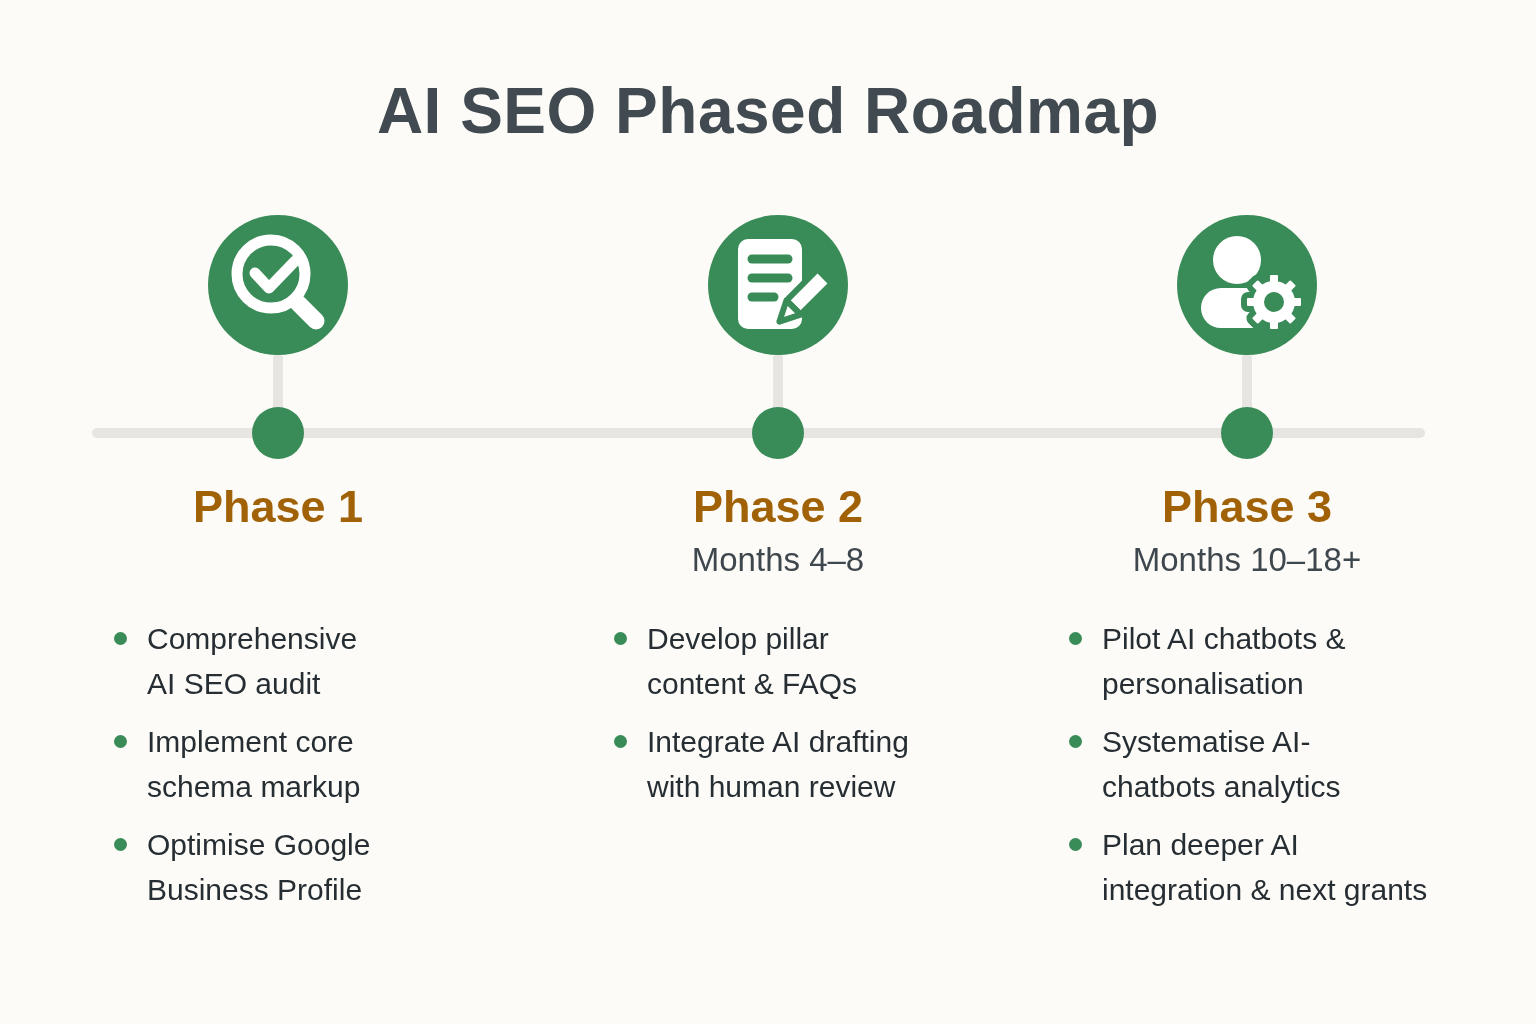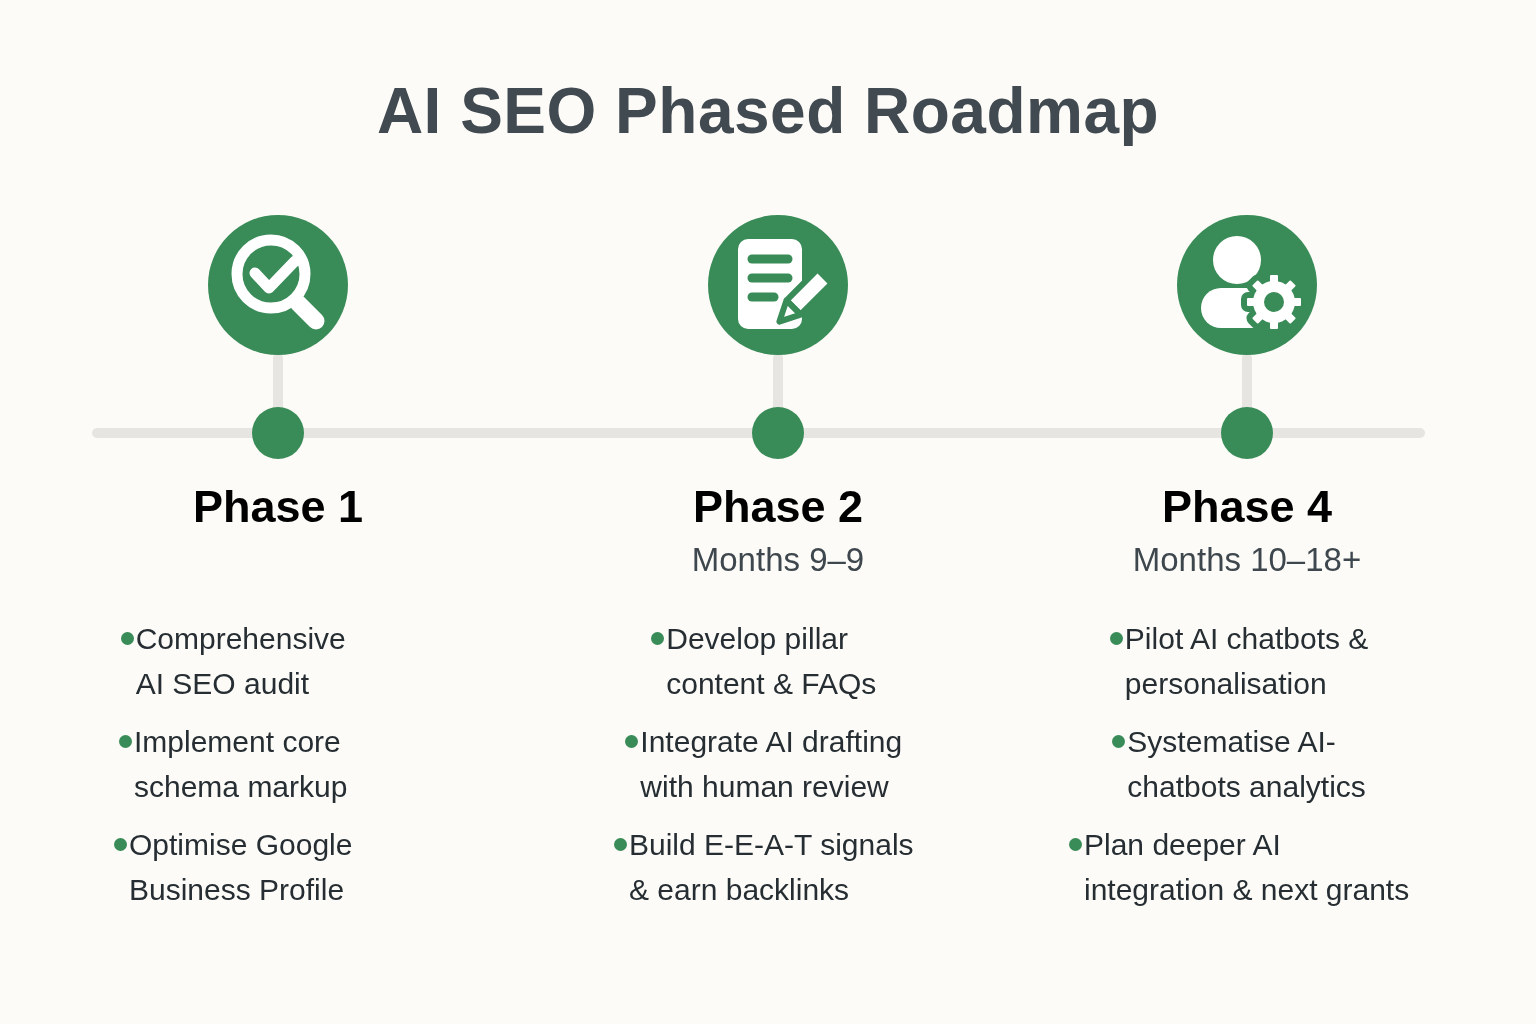--- a/index.html
+++ b/index.html
@@ -40,36 +40,35 @@
     position:absolute;top:138px;left:50%;transform:translateX(-50%);
     width:10px;height:80px;background:#e7e5e1;border-radius:5px;
   }
   .node{
     position:absolute;top:192px;left:50%;transform:translateX(-50%);
     width:52px;height:52px;border-radius:50%;background:#398c58;
   }
 
   .phase-head{position:absolute;top:266px;left:0;width:100%;text-align:center;}
   .phase-name{
-    font-size:45px;font-weight:700;color:#000000;line-height:1.15;
+    font-size:45px;font-weight:700;color:#a16207;line-height:1.15;
   }
   .phase-months{
     margin-top:7px;
     font-size:33px;font-weight:400;color:#3e474d;line-height:1.2;
   }
 
   .bullets{
     position:absolute;top:401px;left:96px;
     list-style:none;margin:0;padding:0;
   }
   .col-3 .bullets{left:82px;}
   .bullets li{
-    display:flex;align-items:flex-start;gap:2px;
+    display:flex;align-items:flex-start;gap:20px;
     margin:0 0 13px 0;
-    justify-content:center;
   }
   .bullet-dot{
     flex:0 0 auto;
     width:13px;height:13px;border-radius:50%;
     background:#398c58;
     margin-top:16px;
   }
   .bullet-text{
     font-size:30px;line-height:45px;color:#262e33;
     white-space:pre-line;
@@ -126,37 +125,32 @@
         <line x1="-26" y1="12" x2="-4" y2="12" stroke="#398c58" stroke-width="9" stroke-linecap="round"></line>
         <g transform="translate(24,14) rotate(45)">
           <rect x="-10" y="-32" width="20" height="44" rx="3" fill="#ffffff" stroke="#398c58" stroke-width="6"></rect>
           <path d="M -10 12 L 10 12 L 0 32 Z" fill="#ffffff" stroke="#398c58" stroke-width="6" stroke-linejoin="round"></path>
         </g>
       </svg>
     </div>
     <div class="node"></div>
     <div class="phase-head">
       <div class="phase-name">Phase 2</div>
-      <div class="phase-months">Months 9–9</div>
+      <div class="phase-months">Months 4–8</div>
     </div>
     <ul class="bullets">
       <li>
         <span class="bullet-dot"></span>
         <span class="bullet-text">Develop pillar
 content &amp; FAQs</span>
       </li>
       <li>
         <span class="bullet-dot"></span>
         <span class="bullet-text">Integrate AI drafting
 with human review</span>
-      </li>
-      <li>
-        <span class="bullet-dot"></span>
-        <span class="bullet-text">Build E-E-A-T signals
-&amp; earn backlinks</span>
       </li>
     </ul>
   </div>
 
   <div class="phase-col col-3">
     <div class="stem"></div>
     <div class="icon-badge">
       <svg viewBox="-70 -70 140 140" aria-hidden="true">
         <circle cx="-10" cy="-25" r="24" fill="#ffffff"></circle>
         <rect x="-46" y="3" width="72" height="40" rx="20" fill="#ffffff"></rect>
@@ -165,21 +159,21 @@
           <rect x="-7" y="-30" width="14" height="60" rx="4" fill="#ffffff" stroke="#398c58" stroke-width="6" transform="rotate(45)"></rect>
           <rect x="-7" y="-30" width="14" height="60" rx="4" fill="#ffffff" stroke="#398c58" stroke-width="6" transform="rotate(90)"></rect>
           <rect x="-7" y="-30" width="14" height="60" rx="4" fill="#ffffff" stroke="#398c58" stroke-width="6" transform="rotate(135)"></rect>
           <circle r="21" fill="#ffffff"></circle>
           <circle r="10" fill="#398c58"></circle>
         </g>
       </svg>
     </div>
     <div class="node"></div>
     <div class="phase-head">
-      <div class="phase-name">Phase 4</div>
+      <div class="phase-name">Phase 3</div>
       <div class="phase-months">Months 10–18+</div>
     </div>
     <ul class="bullets">
       <li>
         <span class="bullet-dot"></span>
         <span class="bullet-text">Pilot AI chatbots &amp;
 personalisation</span>
       </li>
       <li>
         <span class="bullet-dot"></span>

